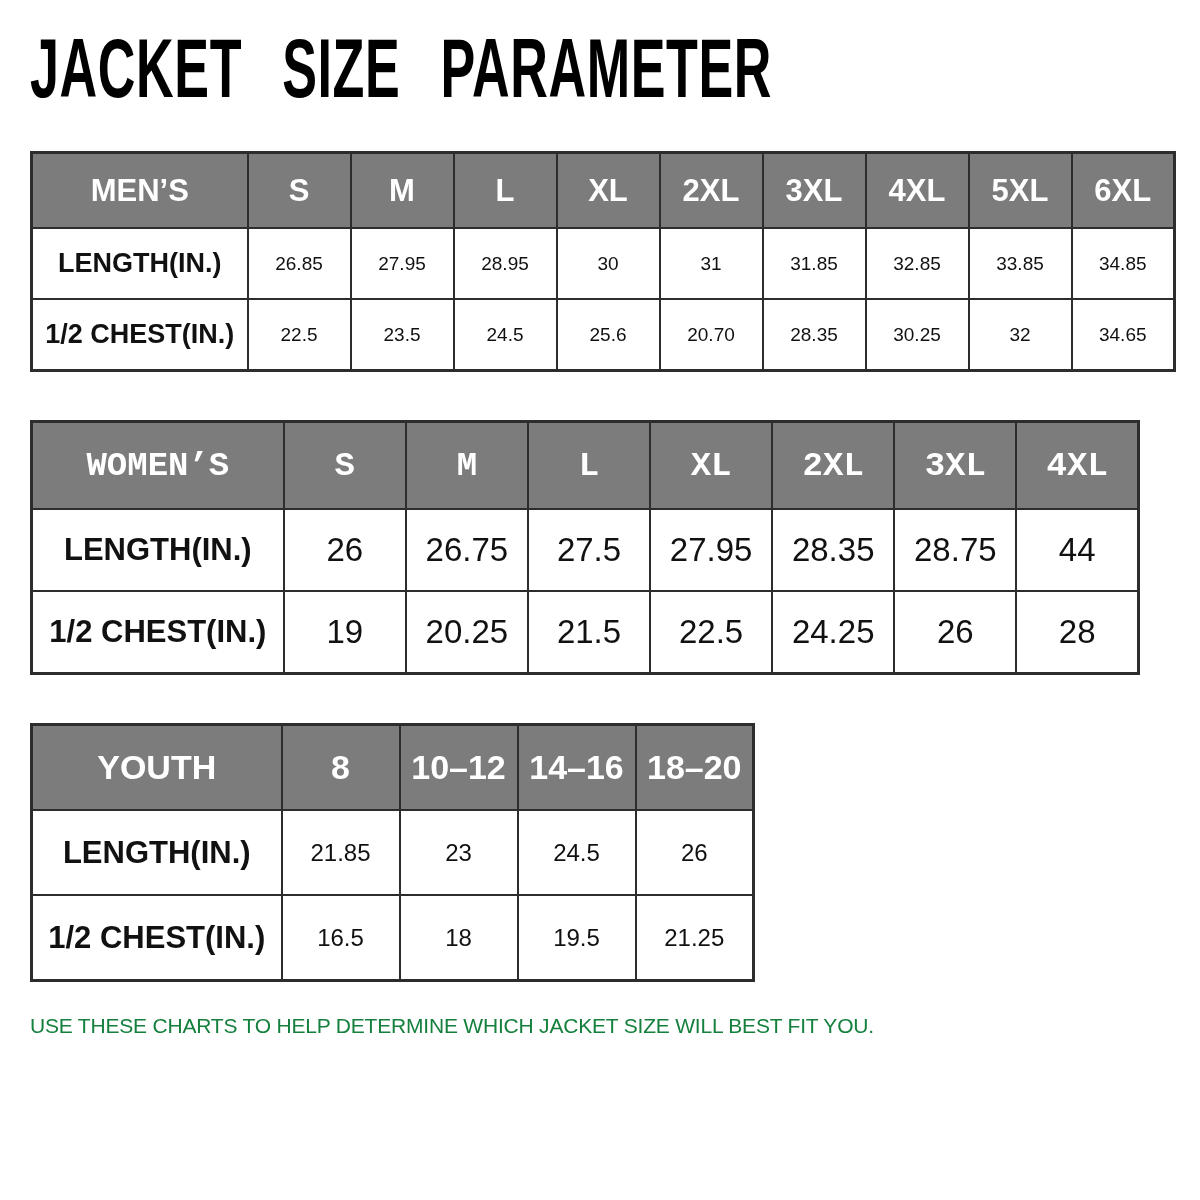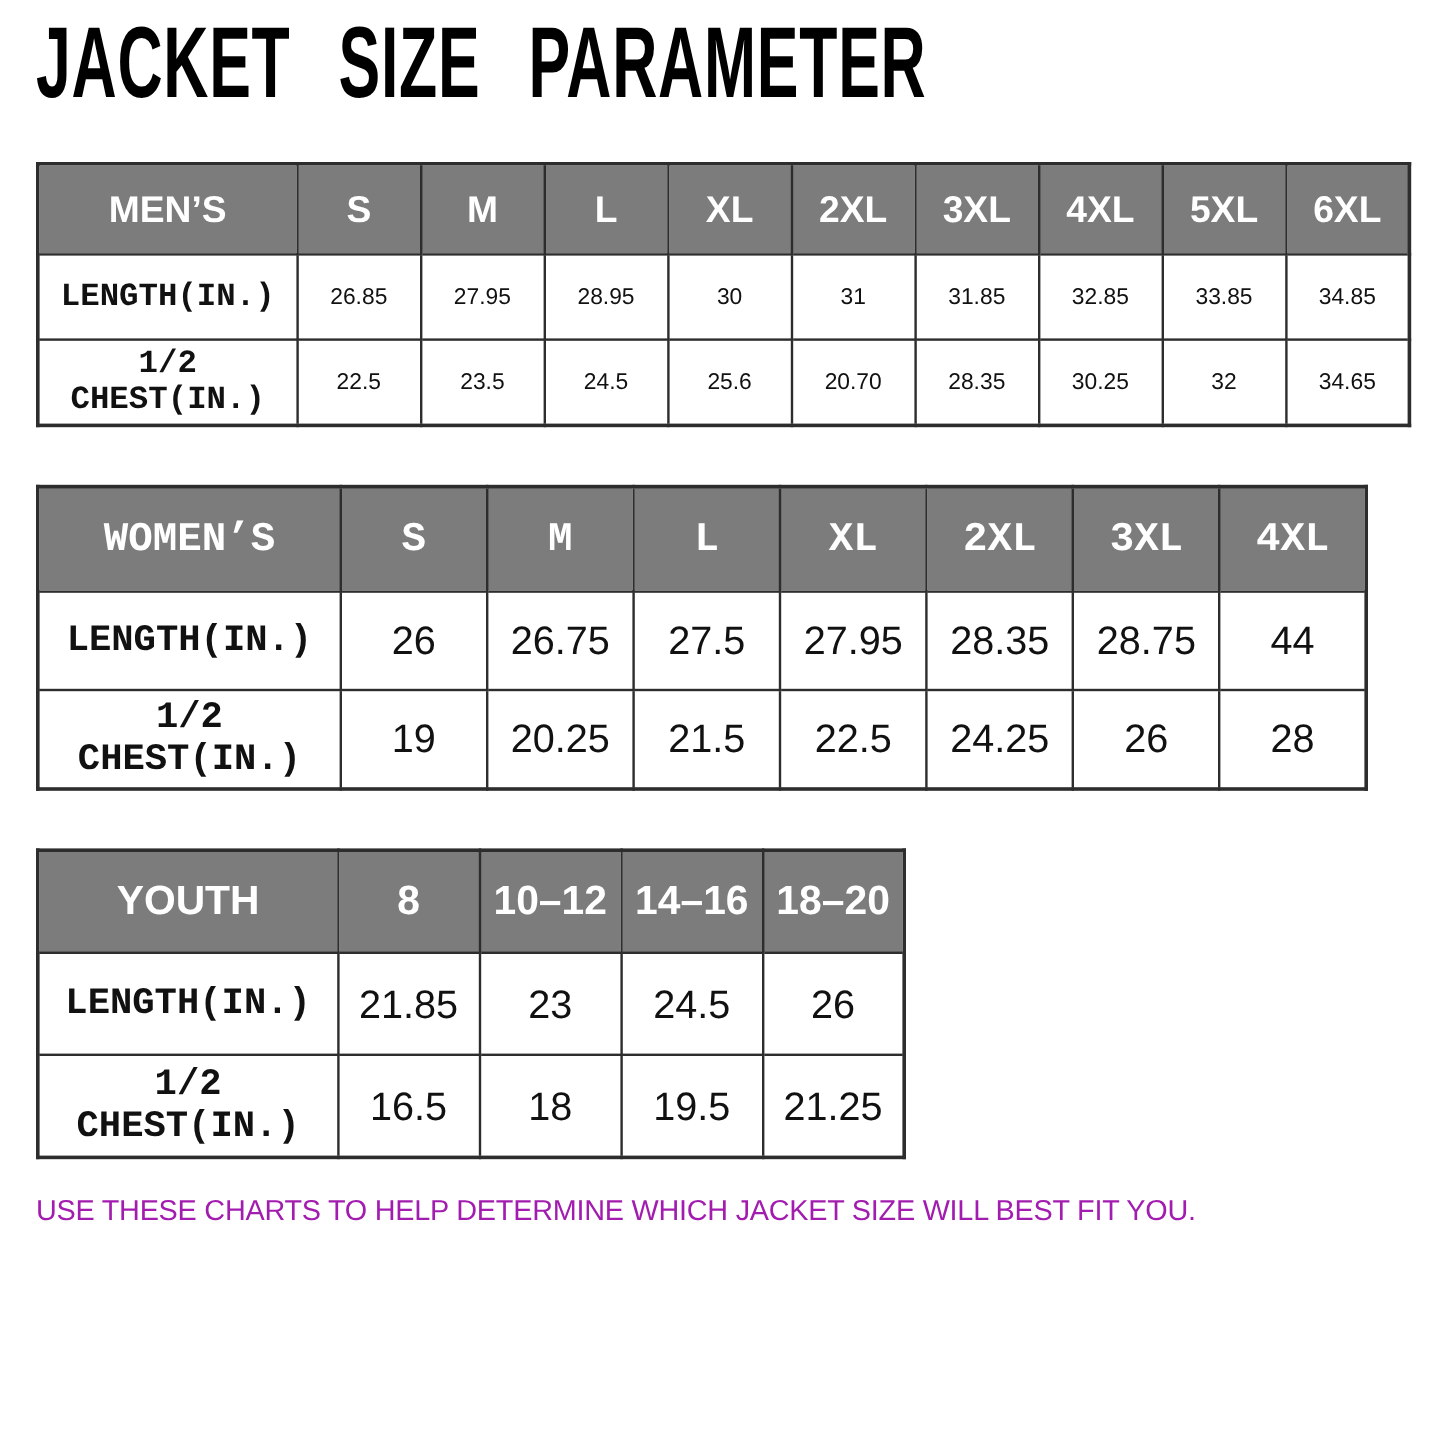--- a/index.html
+++ b/index.html
@@ -4,21 +4,21 @@
 <style>
   * { margin: 0; padding: 0; box-sizing: border-box; }
   html, body { background: #ffffff; }
   .page {
     position: relative;
     width: 1200px;
     height: 1200px;
     background: #ffffff;
     font-family: "Liberation Sans", sans-serif;
     overflow: hidden;
-    padding: 18px 0 0 30px;
+    padding: 34px 0 0 30px;
   }
   .title {
     display: inline-block;
     font-size: 84px;
     line-height: 0.82;
     font-weight: 700;
     color: #000000;
     letter-spacing: 1px;
     word-spacing: 0.48em;
     transform: scaleX(0.62);
@@ -46,21 +46,21 @@
     vertical-align: middle;
     padding: 0;
     overflow: hidden;
   }
   table.size-table th {
     background: #7c7c7c;
     color: #ffffff;
     font-weight: 700;
   }
   table.size-table td { background: #ffffff; color: #111111; }
-  td.lbl { font-weight: 700; font-family: Liberation Mono, monospace; }
+  td.lbl { font-weight: 700; }
 
   
   .mens { width: 1143px; margin-top: 14px; }
   .mens col.c0 { width: 216px; }
   .mens col.cn { width: 103px; }
   .mens th { height: 76px; font-size: 31px; }
   .mens td { height: 71px; font-size: 19px; }
   .mens td.lbl { font-size: 27px; }
 
   
@@ -69,37 +69,37 @@
   .womens col.cn { width: 122px; }
   .womens th { height: 88px; font-size: 34px; font-family: Liberation Mono, monospace; }
   .womens td { height: 82px; font-size: 33px; }
   .womens td.lbl { font-size: 31px; }
 
   
   .youth { width: 722px; margin-top: 32px; border-radius: 31px; }
   .youth col.c0 { width: 250px; }
   .youth col.cn { width: 118px; }
   .youth th { height: 86px; font-size: 34px; }
-  .youth td { height: 85px; font-size: 33px; }
+  .youth td { height: 85px; font-size: 24px; }
   .youth td.lbl { font-size: 31px; }
 
   .footer-para {
     margin-top: 32px;
     width: 1160px;
     font-size: 29px;
     line-height: 46px;
     color: #e01212;
     letter-spacing: -0.2px;
   }
   .footer-line {
     margin-top: 22px;
     width: 1160px;
-    font-size: 24px;
+    font-size: 21px;
     line-height: 44px;
-    color: #a21caf;
+    color: #15803d;
     letter-spacing: -0.2px;
     white-space: nowrap;
   }
 </style>
 </head>
 <body>
 
 <div class="page">
 
   <h1 class="title">JACKET SIZE PARAMETER</h1>

